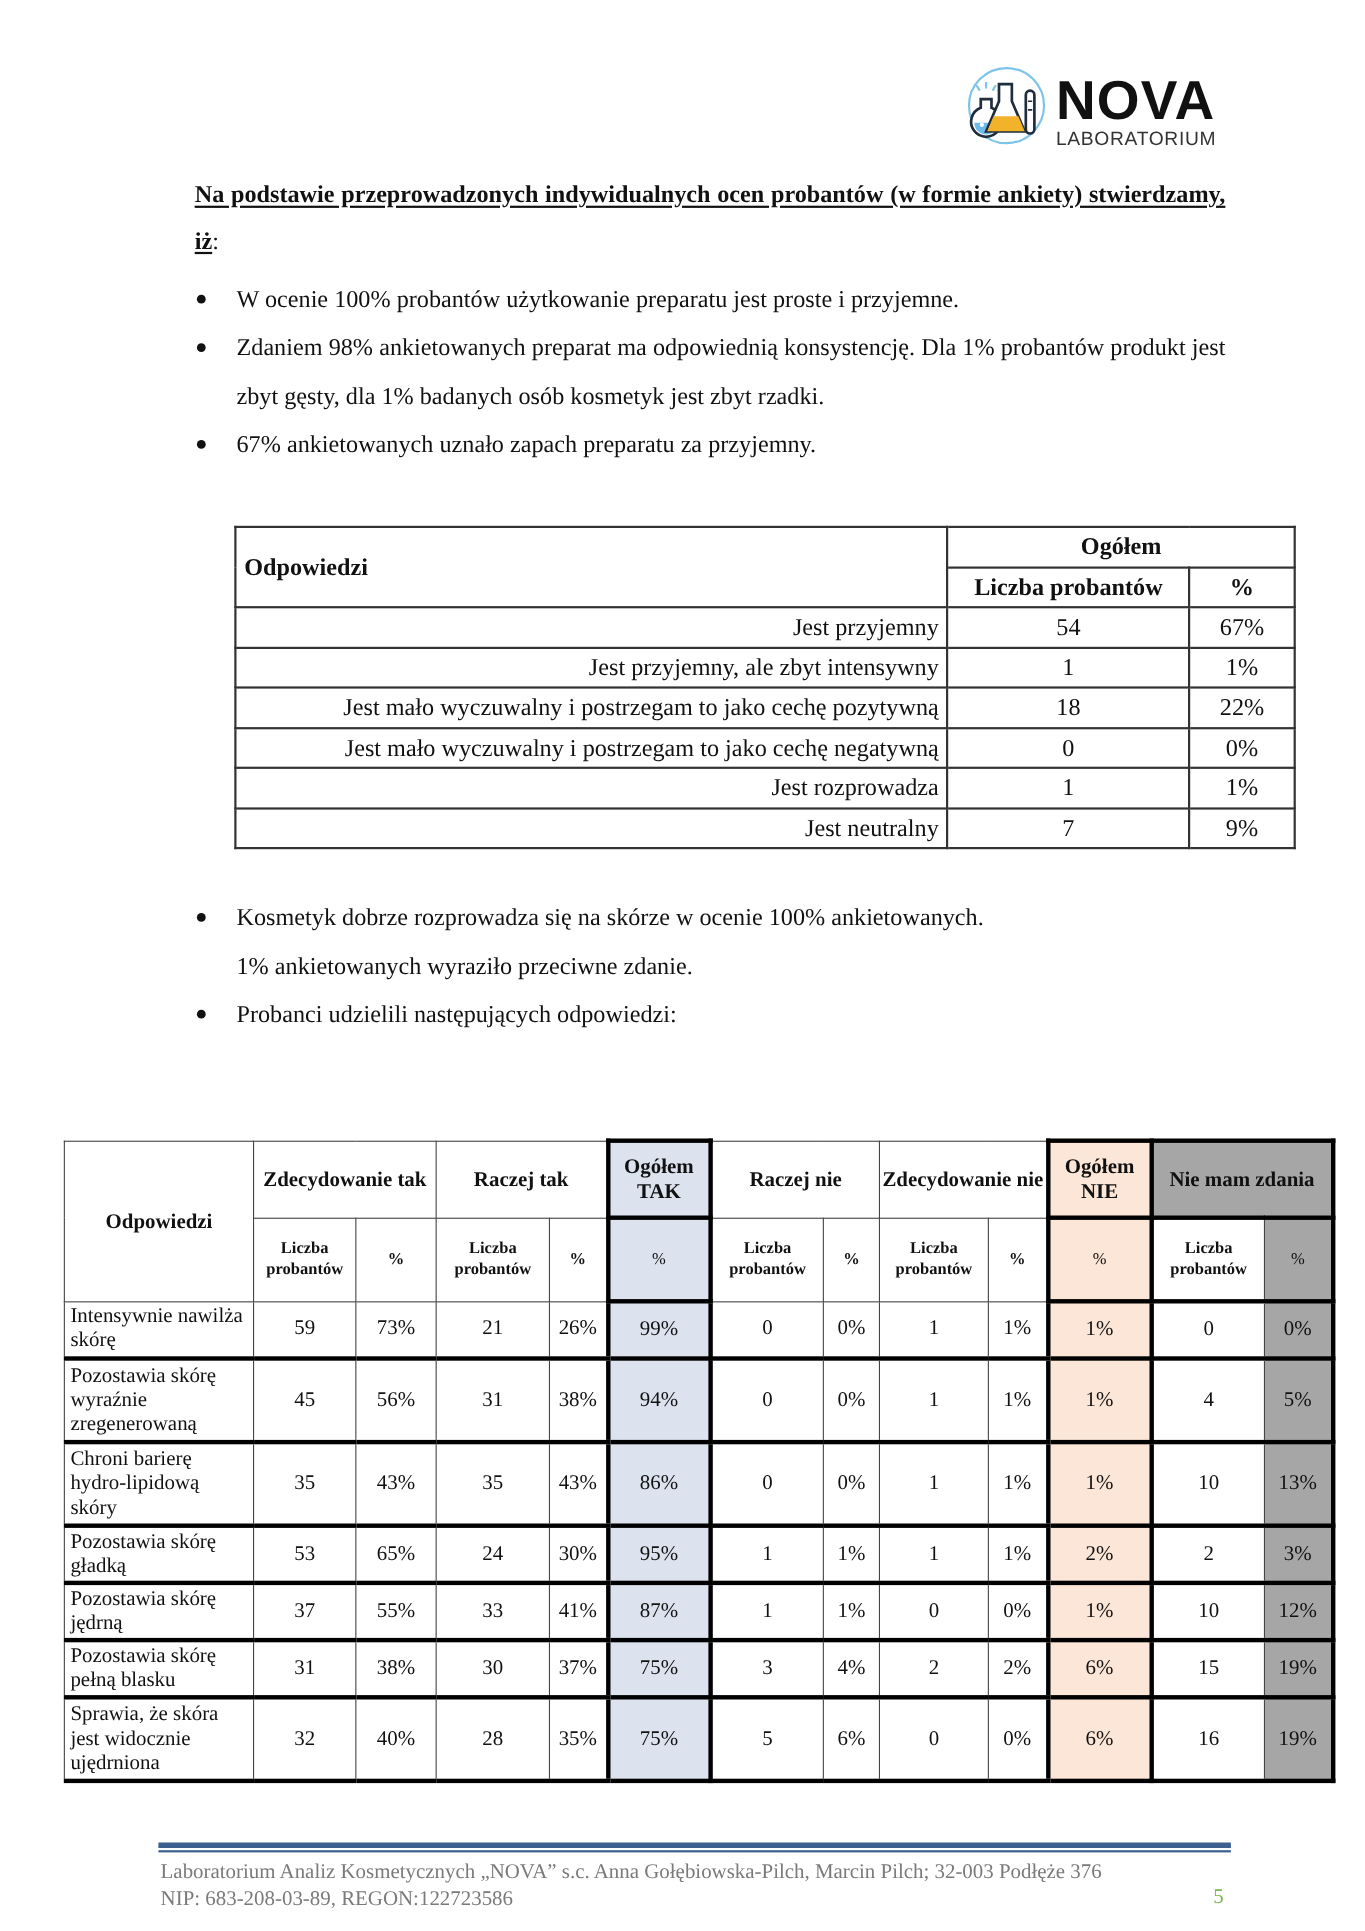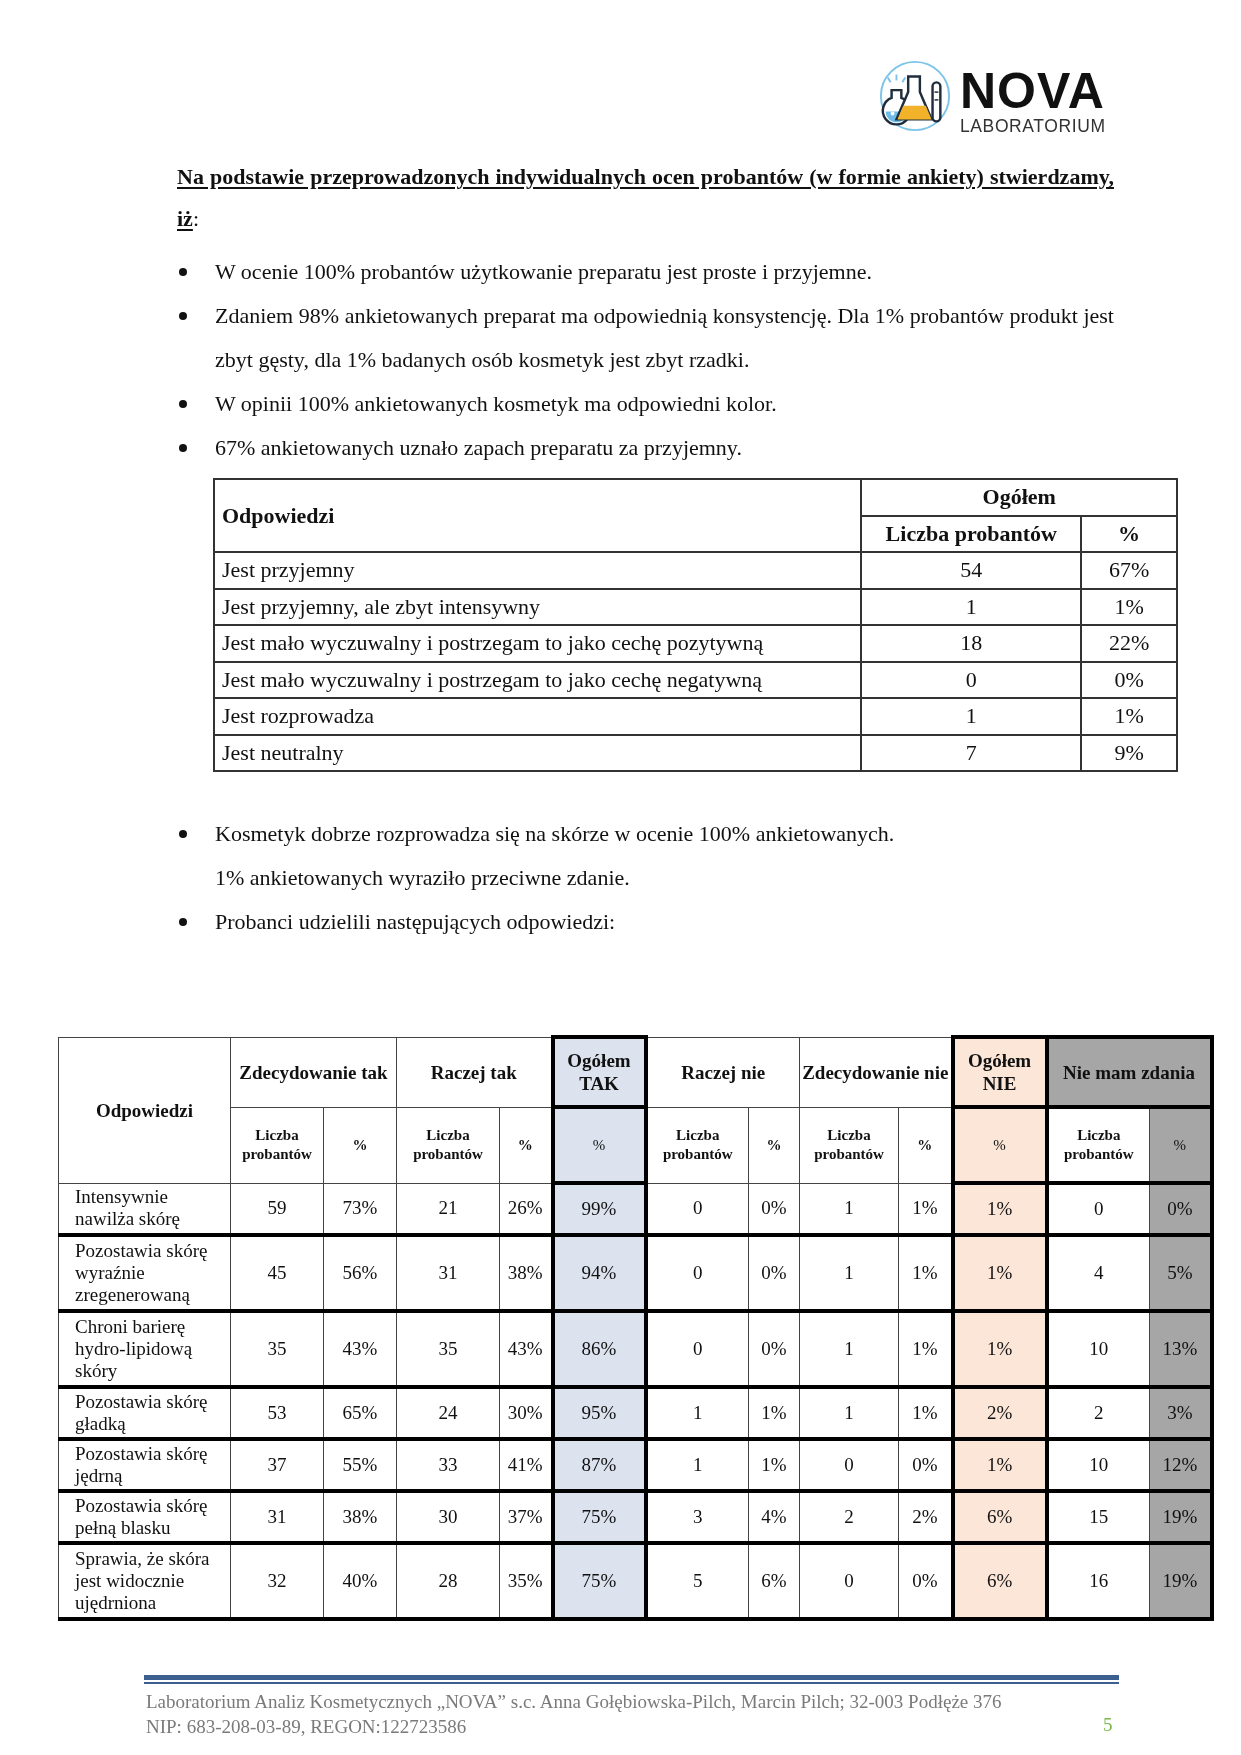--- a/index.html
+++ b/index.html
@@ -25,29 +25,29 @@
   .bullets.b1 { top: 250px; }
   .bullets.b2 { top: 812px; }
   .justify-last li.j { text-align-last: justify; }
 
   
   table.smell { position: absolute; left: 213px; top: 478px; width: 965px; border-collapse: collapse; font-size: 22px; }
   table.smell td, table.smell th { border: 2px solid #333; height: 36.5px; padding: 0 7px; }
   table.smell th { font-weight: 700; }
   table.smell .h-left { text-align: left; vertical-align: middle; }
   table.smell .c { text-align: center; border-radius: 13px; }
-  table.smell td.label { text-align: left; }
+  table.smell td.label { text-align: right; }
 
   
   table.main { position: absolute; left: 58px; top: 1035px; width: 1153px; border-collapse: collapse; font-size: 19px; table-layout: fixed; }
   table.main td, table.main th { border: 1.5px solid #444; text-align: center; vertical-align: middle; padding: 0 2px; }
   table.main th { font-weight: 700; }
   table.main th.grp { font-size: 19px; line-height: 23px; height: 70px; }
   table.main th.sub { font-size: 15px; line-height: 19px; height: 76px; }
-  table.main td.rowlabel { text-align: left; padding-left: 16px; font-size: 19px; line-height: 22px; }
+  table.main td.rowlabel { text-align: left; padding-left: 5px; font-size: 19px; line-height: 22px; }
   table.main td { font-size: 19px; }
   .tak { background: #dce3ef; }
   .nie { background: #fbe6d8; }
   .nm { background: #a6a6a6; }
   .thickL { border-left: 4px solid #000 !important; }
   .thickR { border-right: 4px solid #000 !important; }
   .thickB { border-bottom: 4px solid #000 !important; }
   .thickT { border-top: 4px solid #000 !important; }
 
   
@@ -82,21 +82,20 @@
     <span class="logo-nova">NOVA</span>
     <span class="logo-lab">LABORATORIUM</span>
   </div>
 </div>
 
 <p class="intro"><span class="u">Na podstawie przeprowadzonych indywidualnych ocen probantów (w formie ankiety) stwierdzamy, iż</span><span class="plain">:</span></p>
 
 <ul class="bullets b1">
   <li>W ocenie 100% probantów użytkowanie preparatu jest proste i przyjemne.</li>
   <li>Zdaniem 98% ankietowanych preparat ma odpowiednią konsystencję. Dla 1% probantów produkt jest zbyt gęsty, dla 1% badanych osób kosmetyk jest zbyt rzadki.</li>
-  <li>W opinii 100% ankietowanych kosmetyk ma odpowiedni kolor.</li>
   <li>67% ankietowanych uznało zapach preparatu za przyjemny.</li>
 </ul>
 
 <table class="smell">
   <colgroup>
     <col style="width:649px">
       <col style="width:220px">
       <col style="width:96px">
   </colgroup>
   <tbody>

